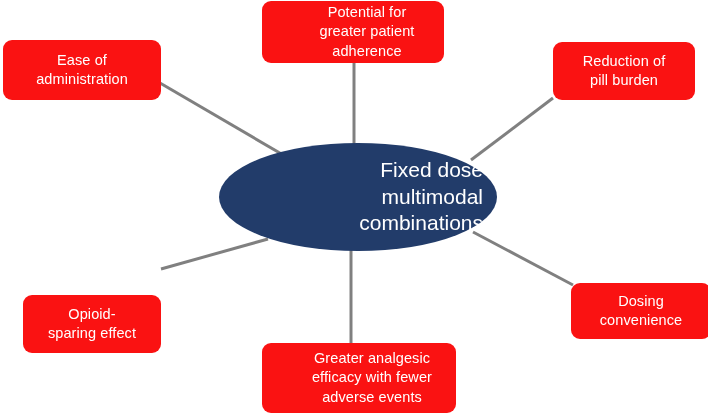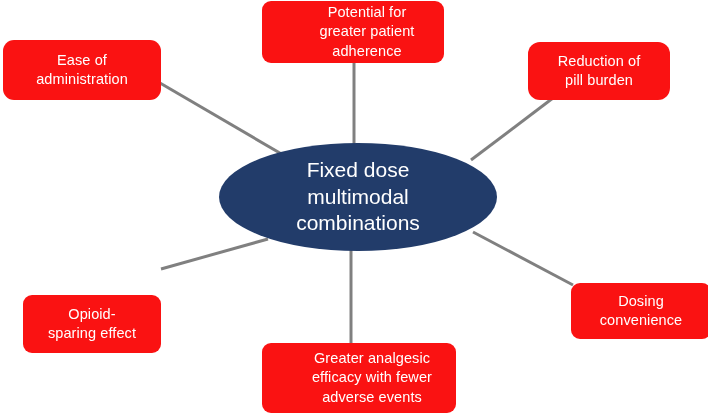--- a/index.html
+++ b/index.html
@@ -51,31 +51,31 @@
     left: 219px;
     top: 143px;
     width: 278px;
     height: 108px;
     background: #223c6a;
     border-radius: 50%;
     color: #ffffff;
     display: flex;
     align-items: center;
     justify-content: center;
-    text-align: center;
+    text-align: right;
     font-size: 21px;
     line-height: 1.26;
     box-sizing: border-box;
     padding: 0 14px;
   }
   #center-ellipse span { display: block; width: 100%; }
 
-  #node-ease-of-administration    { left: 3px;   top: 40px;  width: 158px; height: 60px; border-radius: 11px; }
+  #node-ease-of-administration    { left: 3px;   top: 40px;  width: 158px; height: 60px; }
   #node-potential-adherence       { left: 262px; top: 1px;   width: 182px; height: 62px; padding-left: 36px; }
-  #node-reduction-pill-burden     { left: 528px; top: 42px;  width: 142px; height: 58px; border-radius: 12px; }
+  #node-reduction-pill-burden     { left: 553px; top: 42px;  width: 142px; height: 58px; }
   #node-opioid-sparing-effect     { left: 23px;  top: 255px; width: 138px; height: 58px; margin-top: 40px; }
   #node-dosing-convenience        { left: 571px; top: 283px; width: 140px; height: 56px; }
   #node-greater-analgesic         { left: 262px; top: 343px; width: 194px; height: 70px; padding-left: 34px; }
 </style>
 </head>
 <body>
 
 <div id="diagram-canvas">
 
   <svg id="connector-layer" viewBox="0 0 708 415" width="708" height="415" xmlns="http://www.w3.org/2000/svg">

